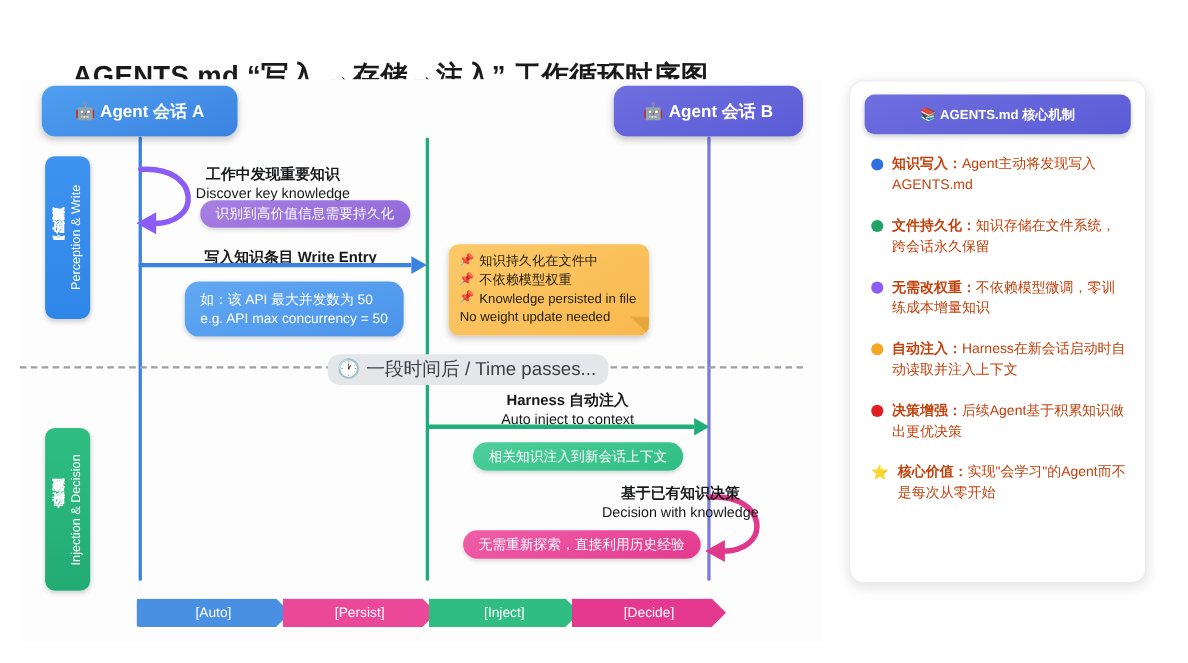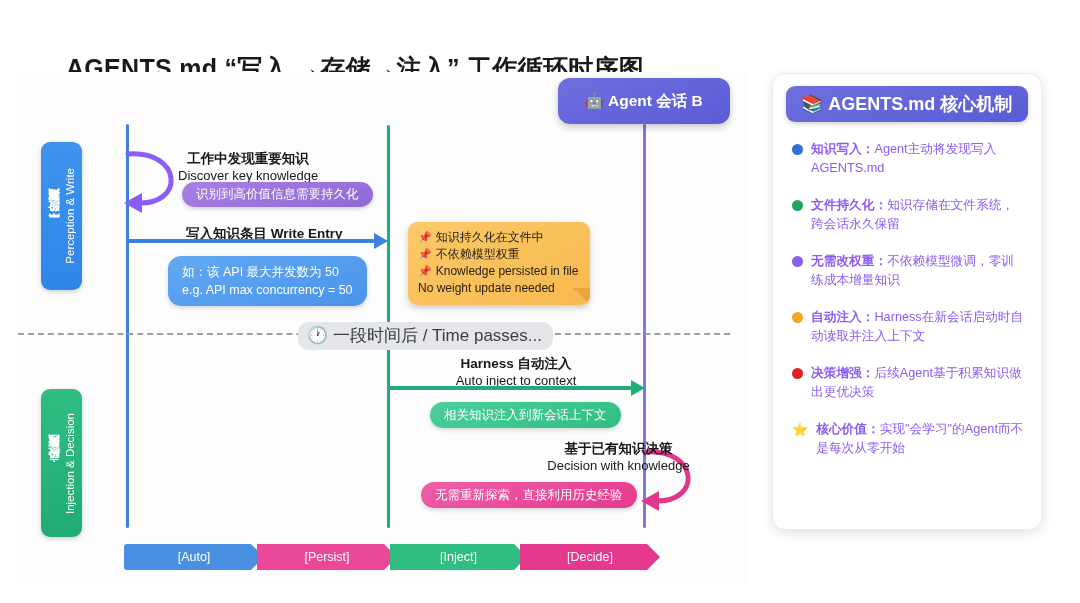--- a/index.html
+++ b/index.html
@@ -139,47 +139,52 @@
     position: absolute; left: 772px; top: 73px;
     width: 270px; height: 457px;
     background: #ffffff; border-radius: 13px;
     border: 1px solid #ececec;
     box-shadow: 0 3px 12px rgba(0,0,0,.12);
     padding: 12px 13px;
   }
   #legend-head {
     height: 36px; border-radius: 9px;
     background: linear-gradient(160deg,#6f6fe0,#5b5bd6);
-    color: #fff; font-size: 18px; font-weight: 700;
+    color: #fff; font-size: 12px; font-weight: 700;
     display: flex; align-items: center; justify-content: center;
     box-shadow: 0 2px 5px rgba(0,0,0,.18);
     white-space: nowrap;
   }
   .lg-item { display: flex; gap: 8px; margin-top: 18px; padding: 0 2px 0 6px; }
   .lg-dot {
     flex: 0 0 auto; width: 11px; height: 11px; border-radius: 50%;
     margin-top: 4px;
   }
   .lg-star { flex: 0 0 auto; font-size: 13px; line-height: 18px; margin-top: 1px; }
-  .lg-text { font-size: 12.7px; line-height: 19px; color: #8b5cf6; }
+  .lg-text { font-size: 12.7px; line-height: 19px; color: #c2410c; }
   .lg-text b { font-weight: 700; }
 </style>
 </head>
 <body>
 
 <div id="root">
 
   <div class="title">AGENTS.md “写入 →存储→注入” 工作循环时序图</div>
 
   <div class="canvas"></div>
 
   <div class="lifeline" id="ll-A" style="left:126px; top:124px; height:404px; background:#3b82e0;"></div>
   <div class="lifeline" id="ll-F" style="left:387px; top:125px; height:403px; background:#1fae77;"></div>
   <div class="lifeline" id="ll-B" style="left:643px; top:124px; height:404px; background:#7b7bdc;"></div>
 
+  <div class="actor" id="actorA">
+    <div class="a-main">
+      <span class="emo">🤖</span><span>Agent 会话 A</span>
+    </div>
+  </div>
 
 
   <div class="actor" id="actorB">
     <div class="a-main">
       <span class="emo">🤖</span><span>Agent 会话 B</span>
     </div>
   </div>
 
   <div class="stage" id="stage1">
     <div class="vert">

